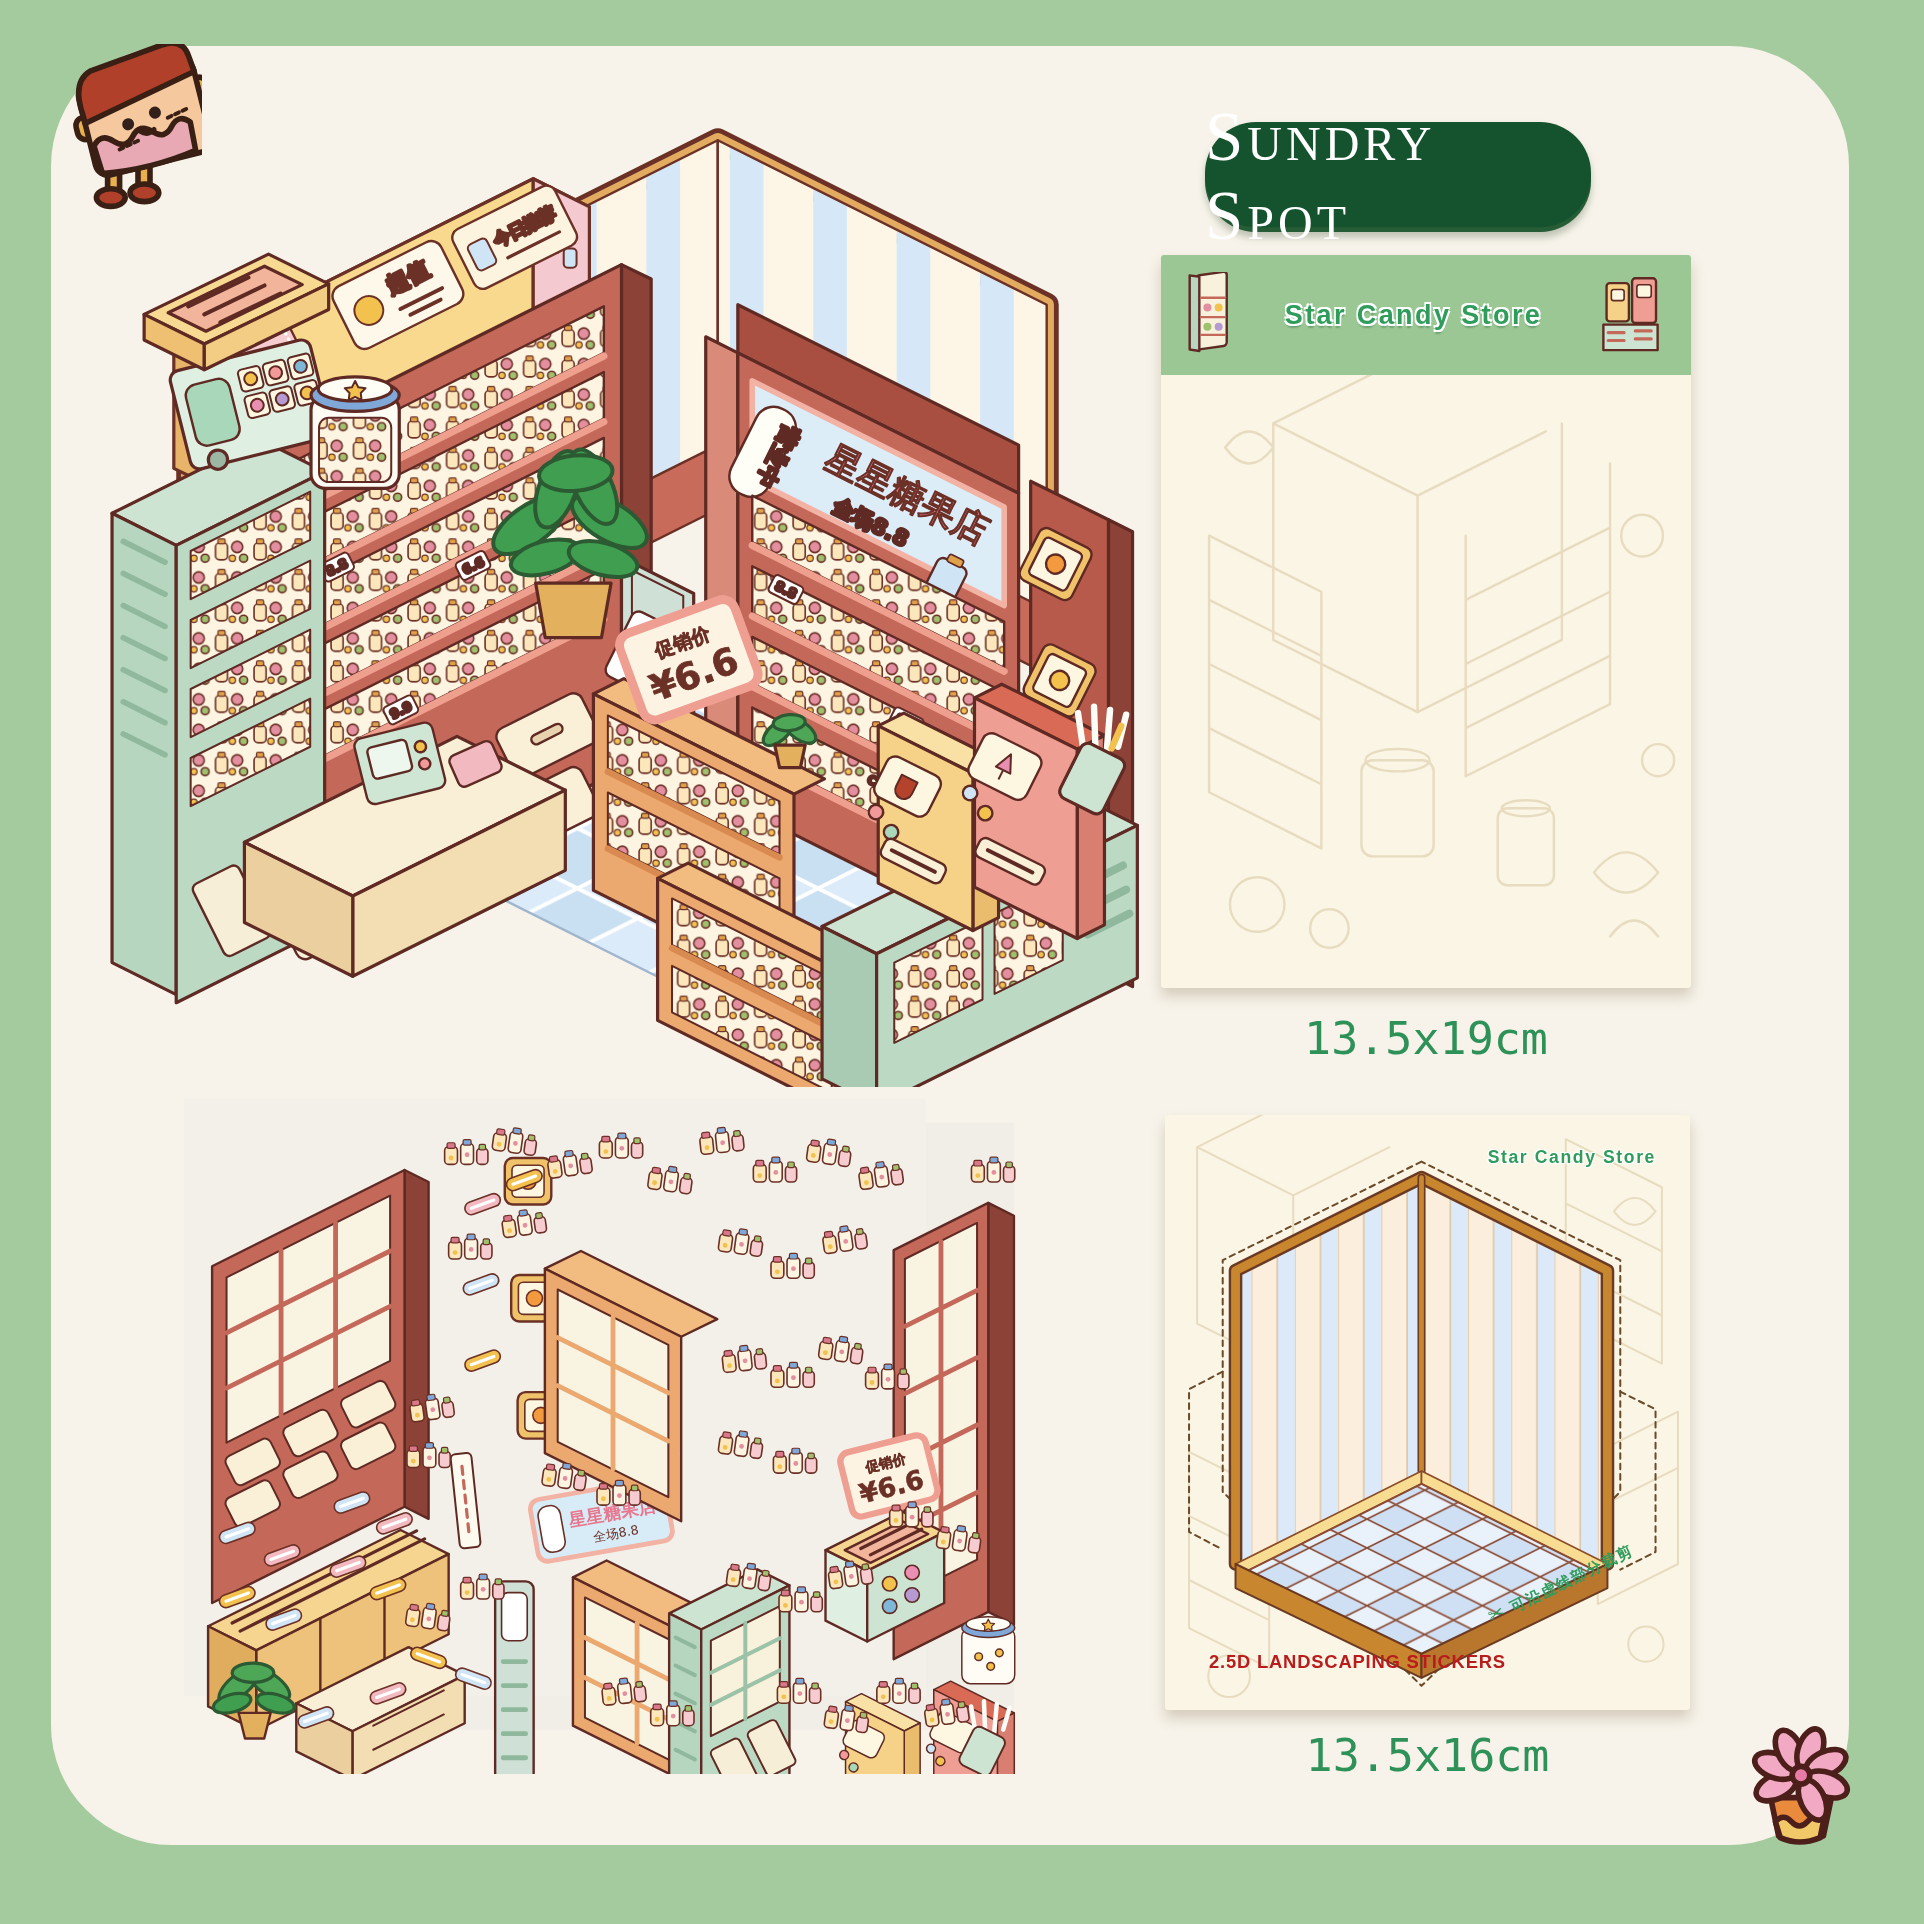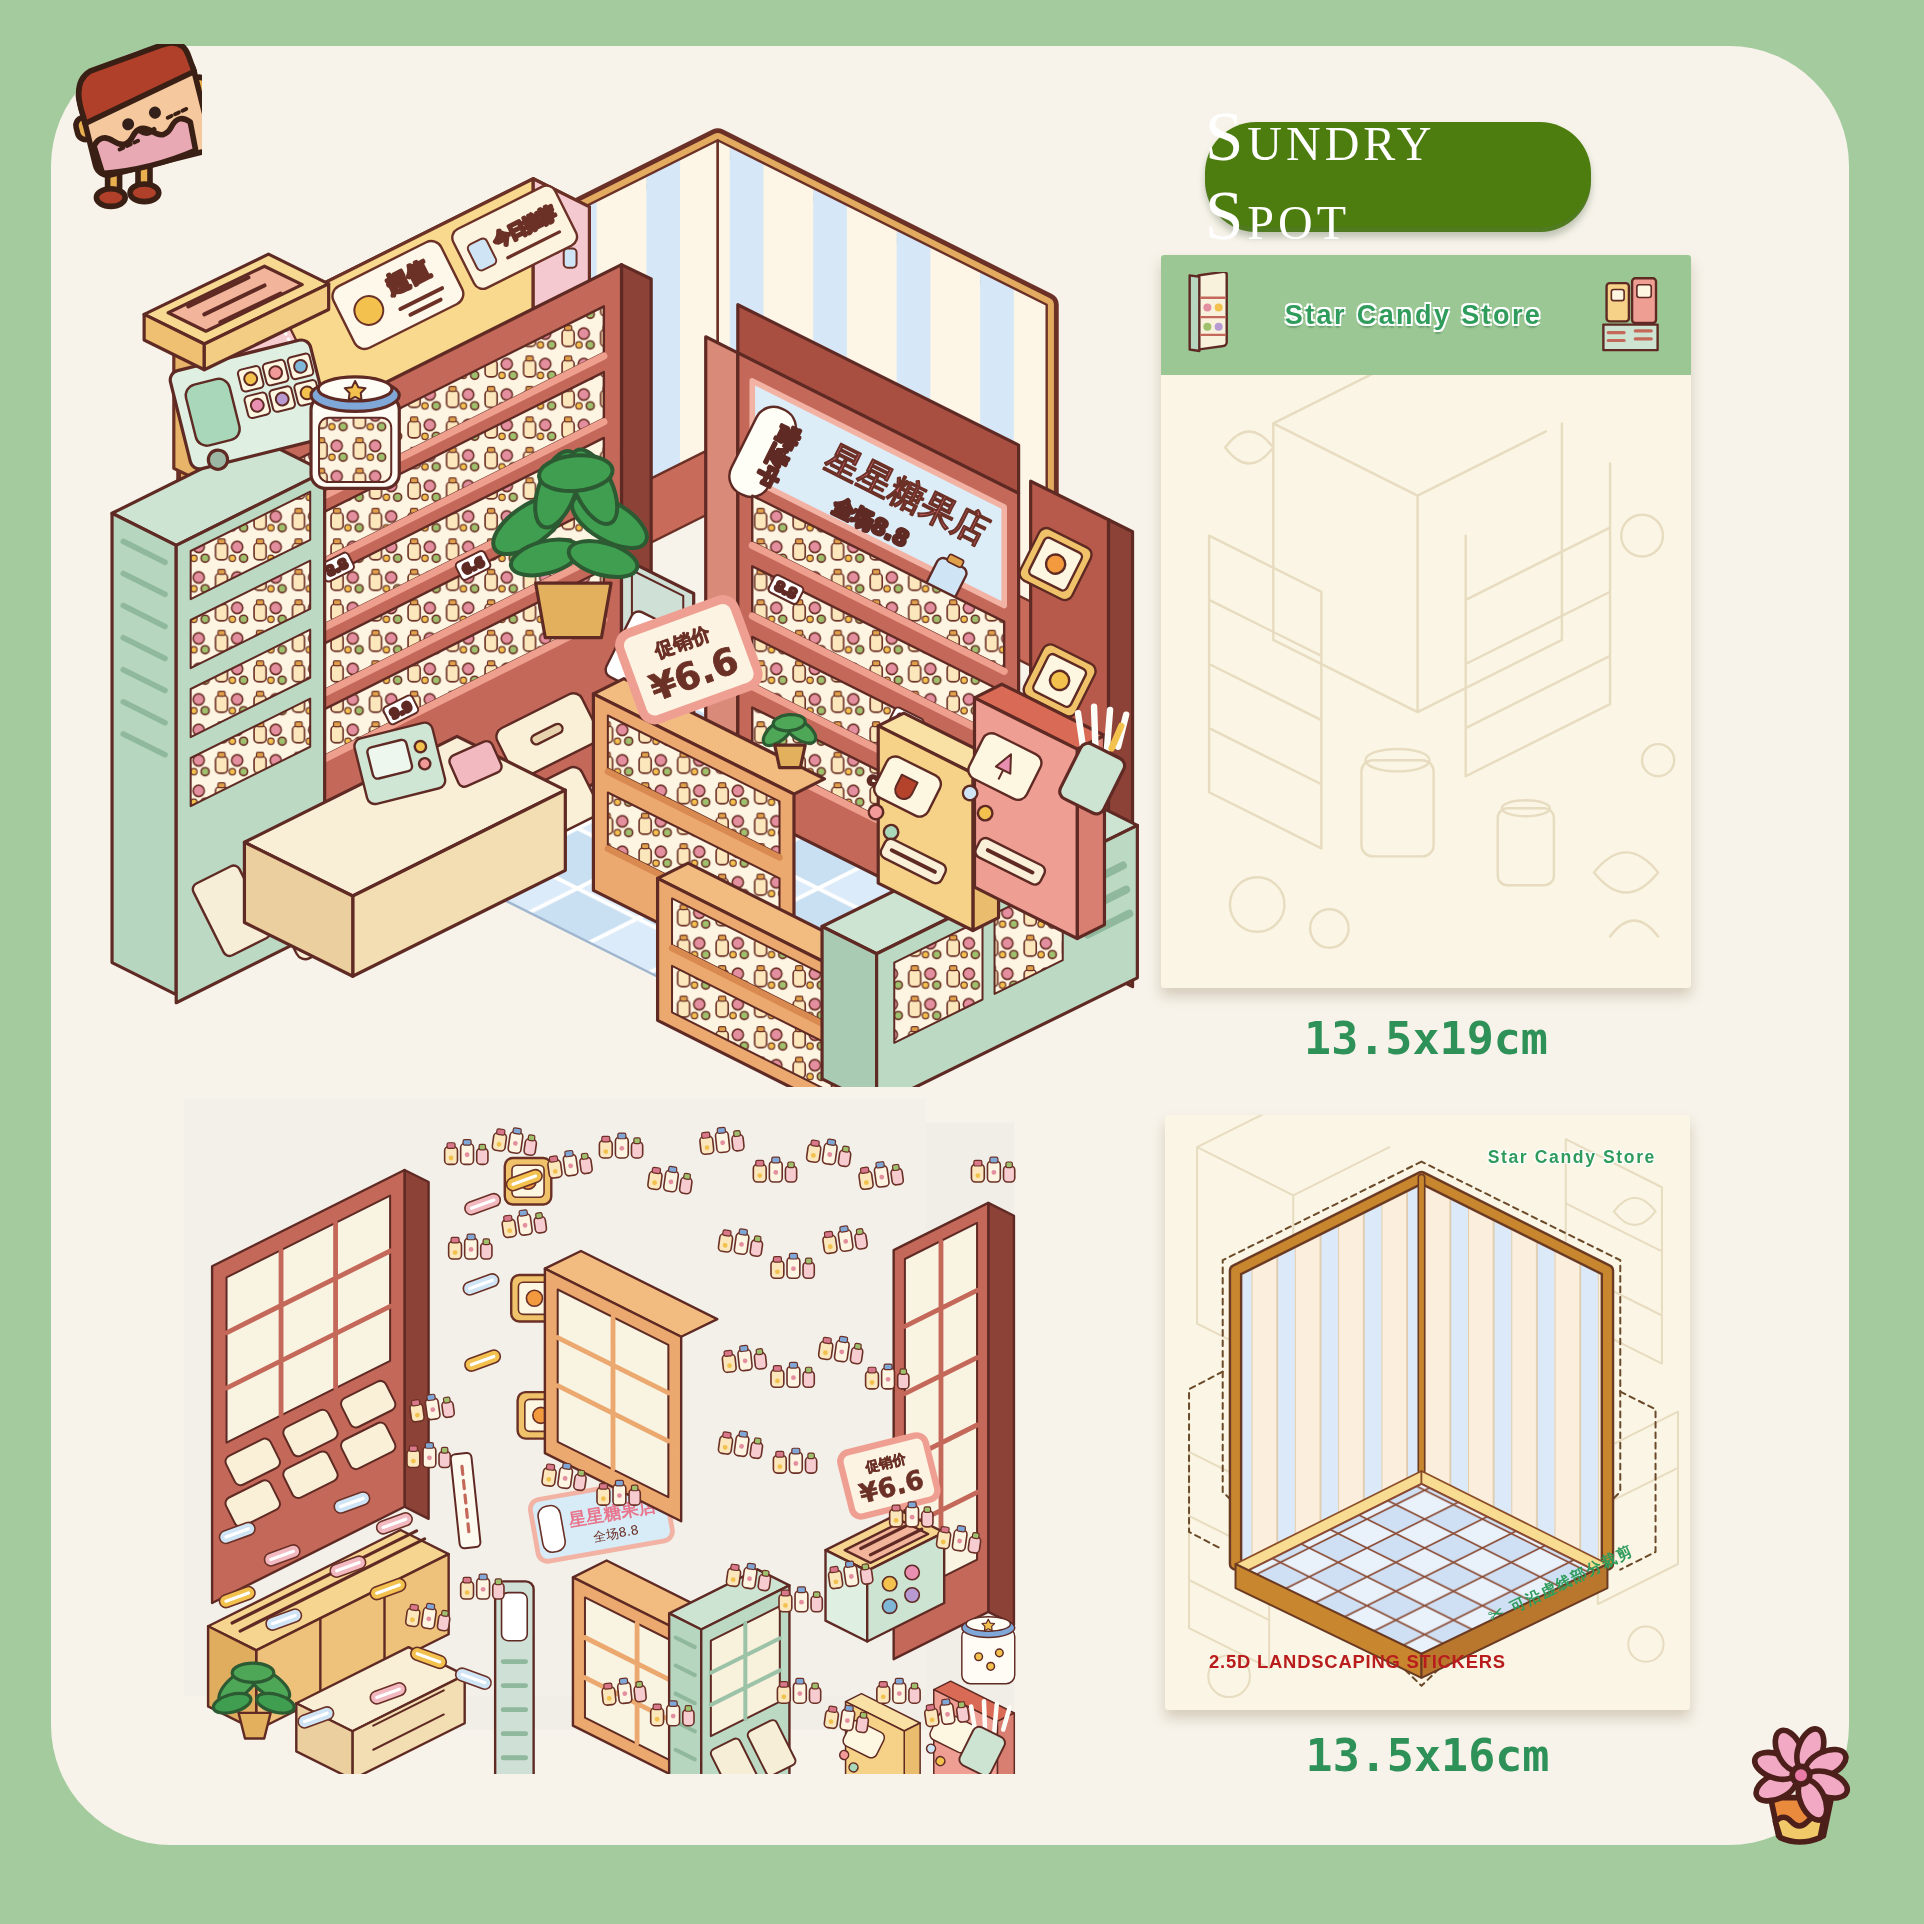--- a/index.html
+++ b/index.html
@@ -1,33 +1,33 @@
 <!DOCTYPE html>
 <html style="font-size:13px"><head>
 <meta charset="utf-8">
 <style>
   html,body{margin:0;padding:0;background:#a4cb9e;}
   .stage{position:relative;width:1925px;height:1925px;overflow:hidden;background:#a4cb9e;font-family:"Liberation Sans",sans-serif;}
   .panel{position:absolute;left:51px;top:46px;width:1798px;height:1799px;background:#f7f3ea;border-radius:120px;}
-  .badge{position:absolute;left:1205px;top:122px;width:386px;height:110px;background:#4d7c0f;border-radius:51px;
+  .badge{position:absolute;left:1205px;top:122px;width:386px;height:110px;background:#14532d;border-radius:51px;
     box-shadow:0 5.6px 7.2px rgba(86,106,78,.35), inset 0 -4.8px 0 rgba(90,120,85,.25);
     display:flex;align-items:center;justify-content:center;}
   .badge span{font-family:"Liberation Serif",serif;font-variant:small-caps;font-size:69px;letter-spacing:4px;color:#fff;}
   .sheet{position:absolute;background:#faf5e4;box-shadow:0 8px 13px rgba(124,103,70,.28);border-radius:3.2px;}
   .sheet1{left:1161px;top:255px;width:530px;height:733px;}
   .sheet1-header{position:absolute;left:0;top:0;width:100%;height:120px;background:#9bc794;border-radius:3.2px 3.2px 0 0;
     display:flex;align-items:center;justify-content:space-between;padding:0 27px;box-sizing:border-box;}
   .sheet-title{font-weight:bold;font-size:27px;letter-spacing:2.4px;color:#2f9c5c;
     text-shadow:-1.6px -1.6px 0 #fff,1.6px -1.6px 0 #fff,-1.6px 1.6px 0 #fff,1.6px 1.6px 0 #fff,0 4px 1.6px rgba(27,94,50,.35);}
   .wm{position:absolute;left:0;bottom:0;}
   .sheet3{left:1165px;top:1115px;width:525px;height:595px;}
   .s3brand{position:absolute;right:34px;top:32px;font-weight:bold;font-size:17.6px;letter-spacing:1.6px;color:#2f9c5c;
     text-shadow:-1.2px -1.2px 0 #fff,1.2px -1.2px 0 #fff,-1.2px 1.2px 0 #fff,1.2px 1.2px 0 #fff;}
   .s3type{position:absolute;left:44px;bottom:37px;font-weight:bold;font-size:18.4px;letter-spacing:0.8px;color:#b91c1c;}
-  .caption{position:absolute;font-family:"DejaVu Sans Mono",monospace;font-weight:bold;font-size:45px;color:#2e9158;text-align:center;}
+  .caption{position:absolute;font-family:"DejaVu Sans Mono",monospace;font-weight:normal;font-size:45px;color:#2e9158;text-align:center;}
   .cap1{left:1161px;top:1012px;width:530px;}
   .cap2{left:325px;top:1742px;width:561px;}
   .cap3{left:1165px;top:1729px;width:525px;}
   .abs{position:absolute;}
   svg text{font-family:"DejaVu Sans",sans-serif;}
   svg *{stroke-linejoin:round;stroke-linecap:round;}
 </style>
 </head>
 <body>
 

